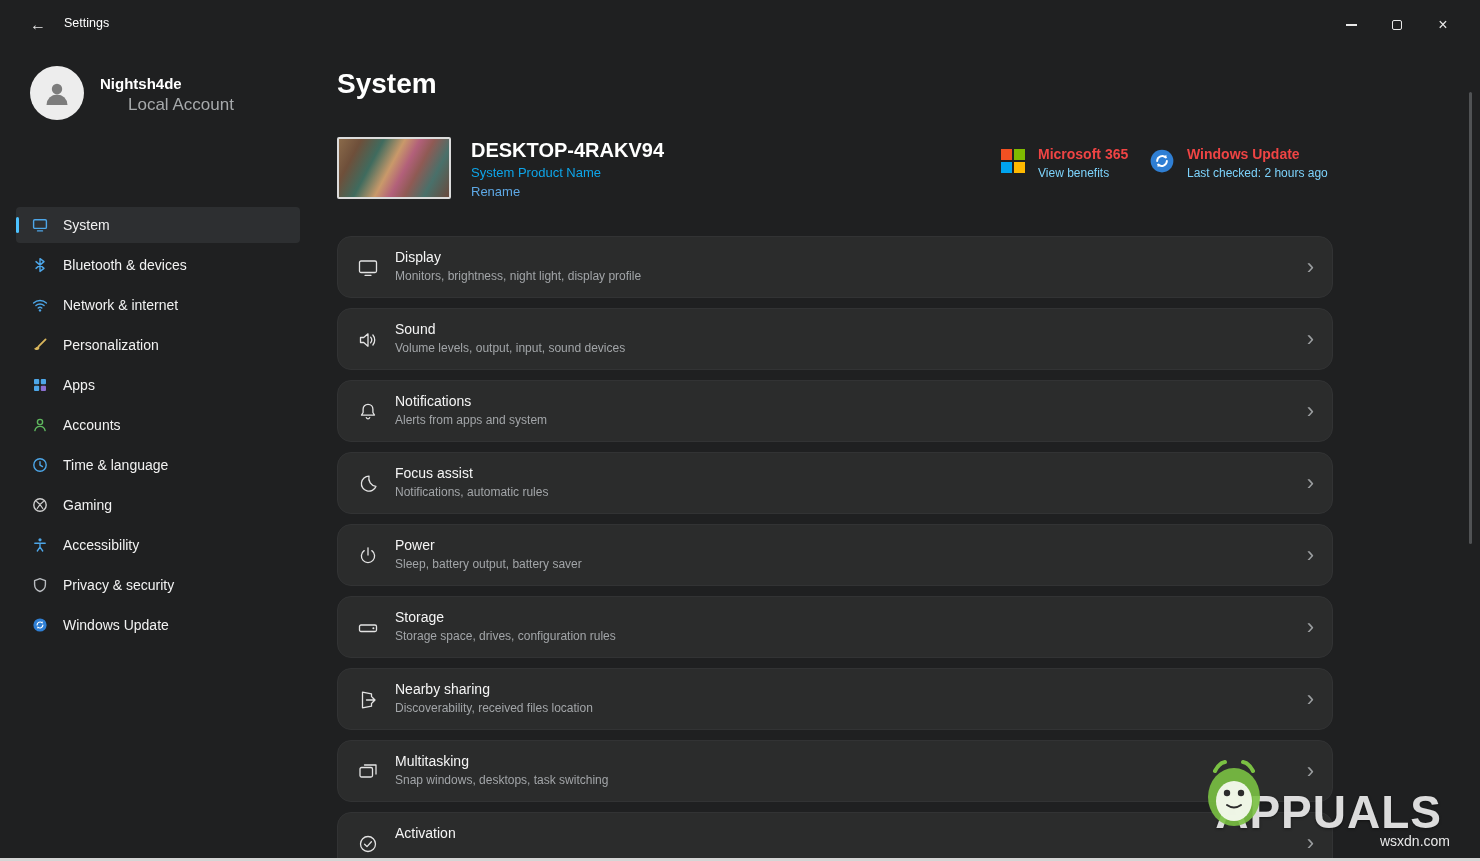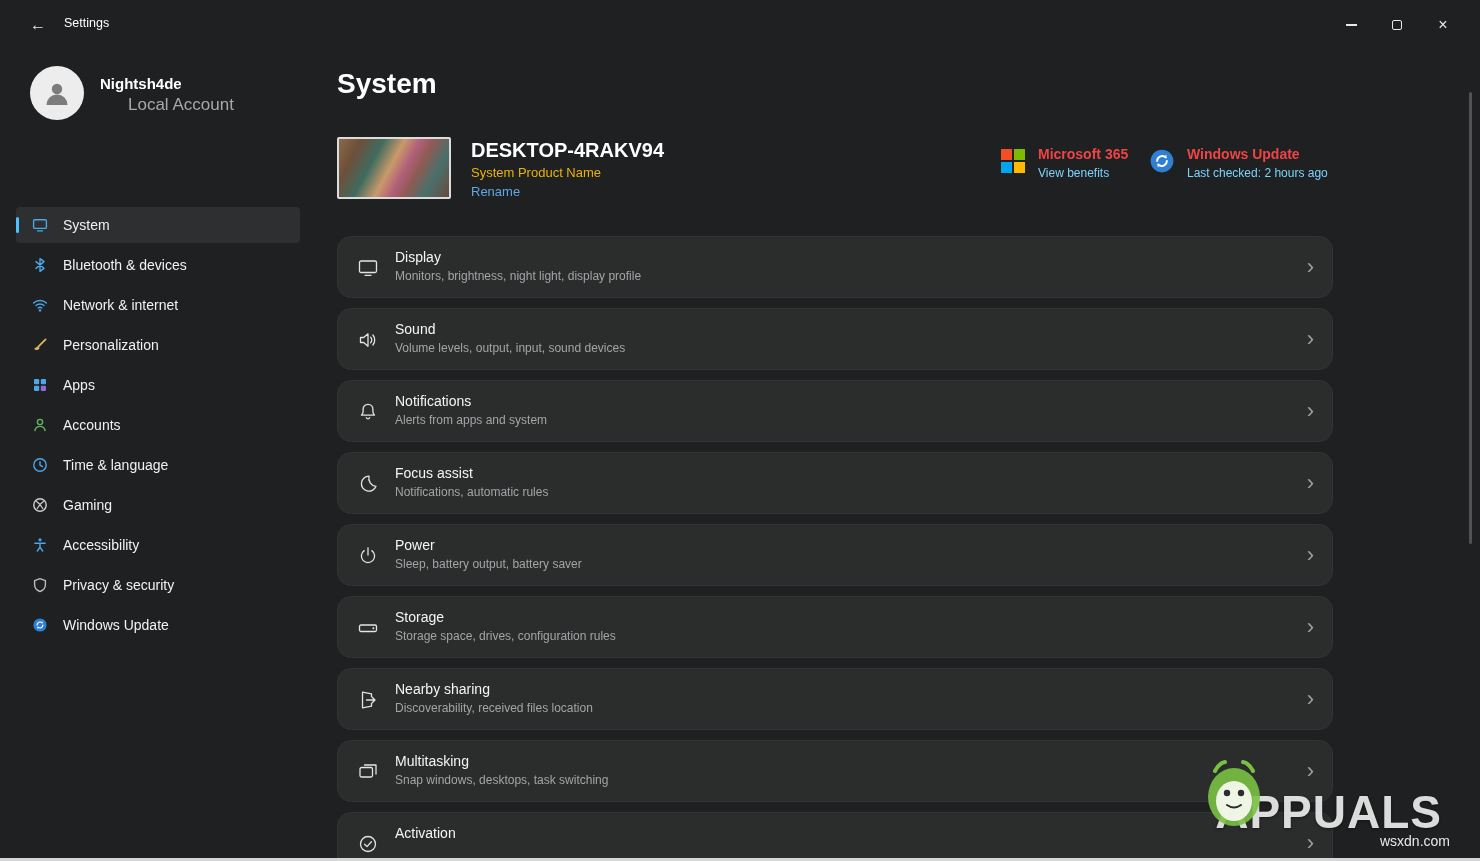--- a/index.html
+++ b/index.html
@@ -47,21 +47,21 @@
   .nav-label { font-size:14px; color:#f2f2f2; }
 
   
   .main { position:absolute; left:337px; top:48px; right:16px; bottom:0; }
   .page-title { position:absolute; left:0; top:20px; font-size:28px; font-weight:600; color:#ffffff; }
 
   .device-header { position:absolute; left:0; top:88px; right:0; height:66px; }
   .thumb { position:absolute; left:0; top:1px; width:114px; height:62px; border:2px solid #dcdcdc; border-radius:2px;
     background:linear-gradient(118deg,#8a6a4a 0%,#6e4f3a 16%,#3f6b5e 32%,#c9996a 47%,#b2607a 58%,#8f5a54 68%,#49706a 82%,#6a4a3e 100%); }
   .dev-name { position:absolute; left:134px; top:3px; font-size:20px; font-weight:600; color:#ffffff; }
-  .dev-product { position:absolute; left:134px; top:29px; font-size:13px; color:#eab308; }
+  .dev-product { position:absolute; left:134px; top:29px; font-size:13px; color:#0ea5e9; }
   .dev-rename { position:absolute; left:134px; top:48px; font-size:13px; color:#5ea8e5; cursor:pointer; }
 
   .promo { position:absolute; top:10px; cursor:pointer; }
   .promo-ms365 { left:663px; }
   .promo-wu { left:812px; }
   .promo-icon { position:absolute; left:0; top:2px; }
   .promo-title { position:absolute; left:38px; top:0; font-size:14px; font-weight:600; white-space:nowrap; color:#ef4444; }
   .promo-sub { position:absolute; left:38px; top:20px; font-size:12px; color:#7dd3fc; white-space:nowrap; }
 
   .rows { position:absolute; left:0; top:188px; width:996px; }

